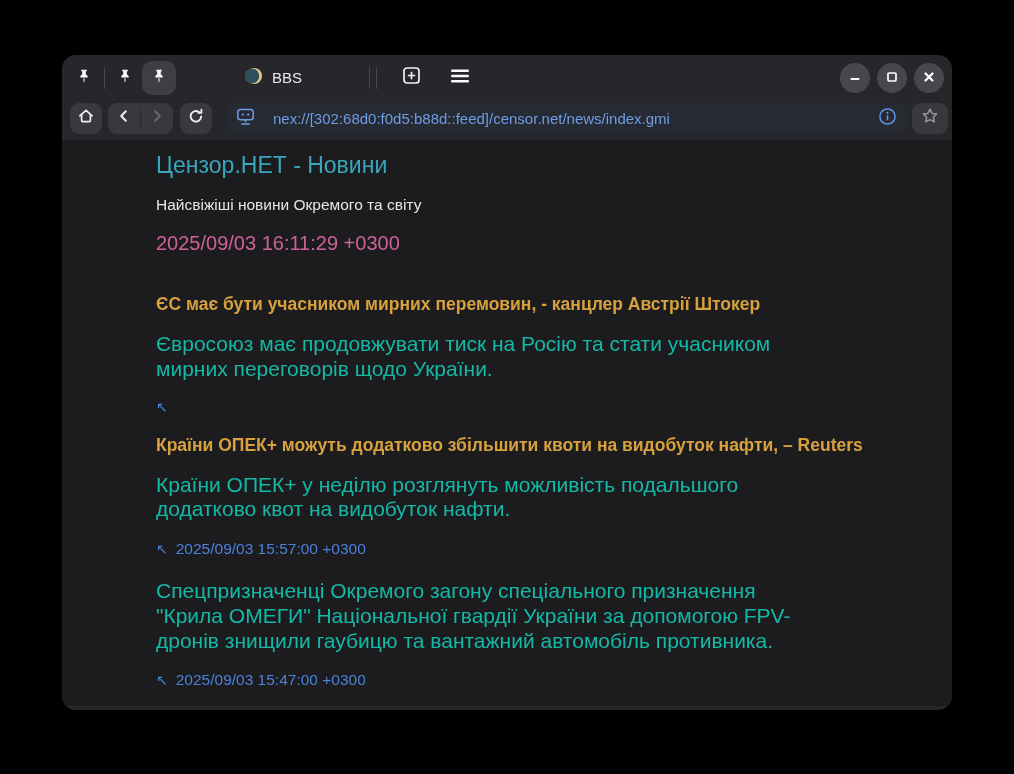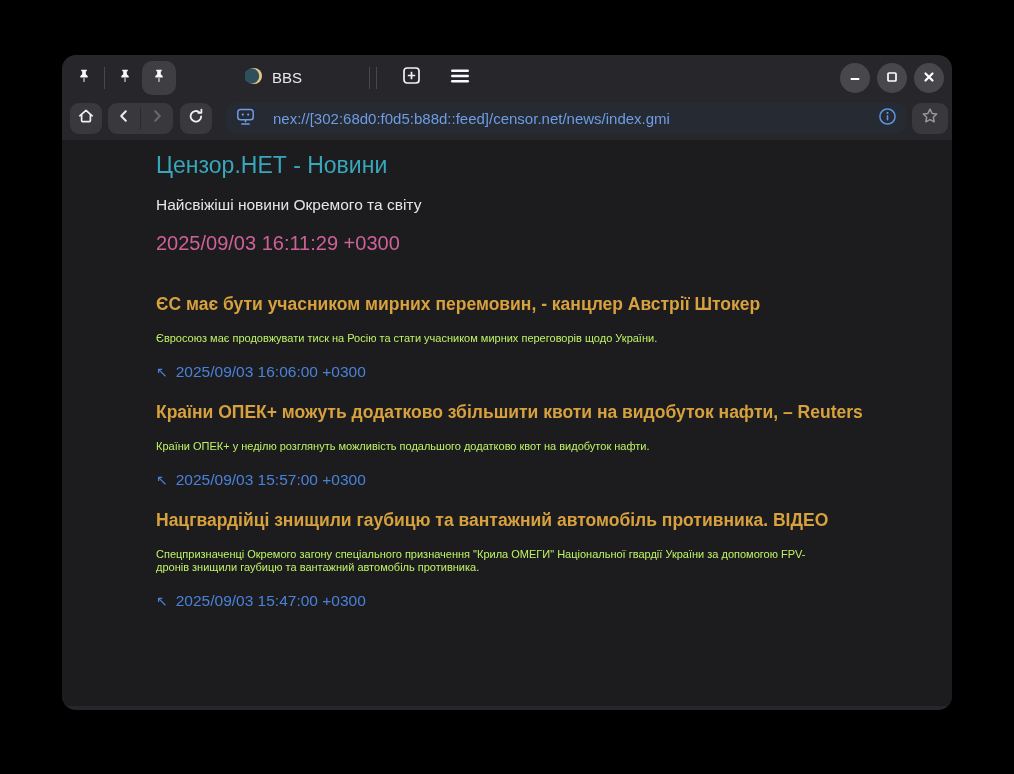--- a/index.html
+++ b/index.html
@@ -61,21 +61,21 @@
   
   .content {
     height:566px; background:#1c1c1f;
     padding:12px 40px 0 94px; overflow:hidden;
   }
   .content .inner { width:716px; }
   .page-title { color:#38a6bb; font-size:23px; font-weight:500; margin:0 0 17px; white-space:nowrap; }
   .page-subtitle { color:#e6e6e8; font-size:15.5px; margin:0 0 18px; }
   .feed-time { color:#cd6198; font-size:20px; font-weight:500; margin:0 0 39px; white-space:nowrap; }
   .article-title { color:#d7a13d; font-size:17.5px; font-weight:600; margin:0 0 17px; white-space:nowrap; }
-  .article-body { color:#bef264; font-size:11px; line-height:1.18; margin:8px 0 18px; max-width:668px; }
+  .article-body { color:#14b8a6; font-size:21px; line-height:1.18; margin:8px 0 18px; max-width:668px; }
   .article-link {
     display:flex; align-items:center; gap:8px; color:#4a82da; font-size:15.5px;
     text-decoration:none; margin:0 0 21px; cursor:pointer;
   }
   .link-arrow { font-size:14px; line-height:1; }
 </style>
 </head>
 <body>
 
 <div class="window">
@@ -240,33 +240,31 @@
     <div class="inner">
       <h1 class="page-title">Цензор.НЕТ - Новини</h1>
       <p class="page-subtitle">Найсвіжіші новини Окремого та світу</p>
       <h2 class="feed-time">2025/09/03 16:11:29 +0300</h2>
 
       <article>
           <h3 class="article-title">ЄС має бути учасником мирних перемовин, - канцлер Австрії Штокер</h3>
           <p class="article-body">Євросоюз має продовжувати тиск на Росію та стати учасником мирних переговорів щодо України.</p>
           <a class="article-link">
             <span class="link-arrow">↖</span>
-            <span>2025/09/03 16:06:00 +0300</span>
           </a>
         </article>
         <article>
           <h3 class="article-title">Країни ОПЕК+ можуть додатково збільшити квоти на видобуток нафти, – Reuters</h3>
           <p class="article-body">Країни ОПЕК+ у неділю розглянуть можливість подальшого додатково квот на видобуток нафти.</p>
           <a class="article-link">
             <span class="link-arrow">↖</span>
             <span>2025/09/03 15:57:00 +0300</span>
           </a>
         </article>
         <article>
-          <h3 class="article-title">Нацгвардійці знищили гаубицю та вантажний автомобіль противника. ВІДЕО</h3>
           <p class="article-body">Спецпризначенці Окремого загону спеціального призначення "Крила ОМЕГИ" Національної гвардії України за допомогою FPV-дронів знищили гаубицю та вантажний автомобіль противника.</p>
           <a class="article-link">
             <span class="link-arrow">↖</span>
             <span>2025/09/03 15:47:00 +0300</span>
           </a>
         </article>
     </div>
   </div>
 
 </div>

